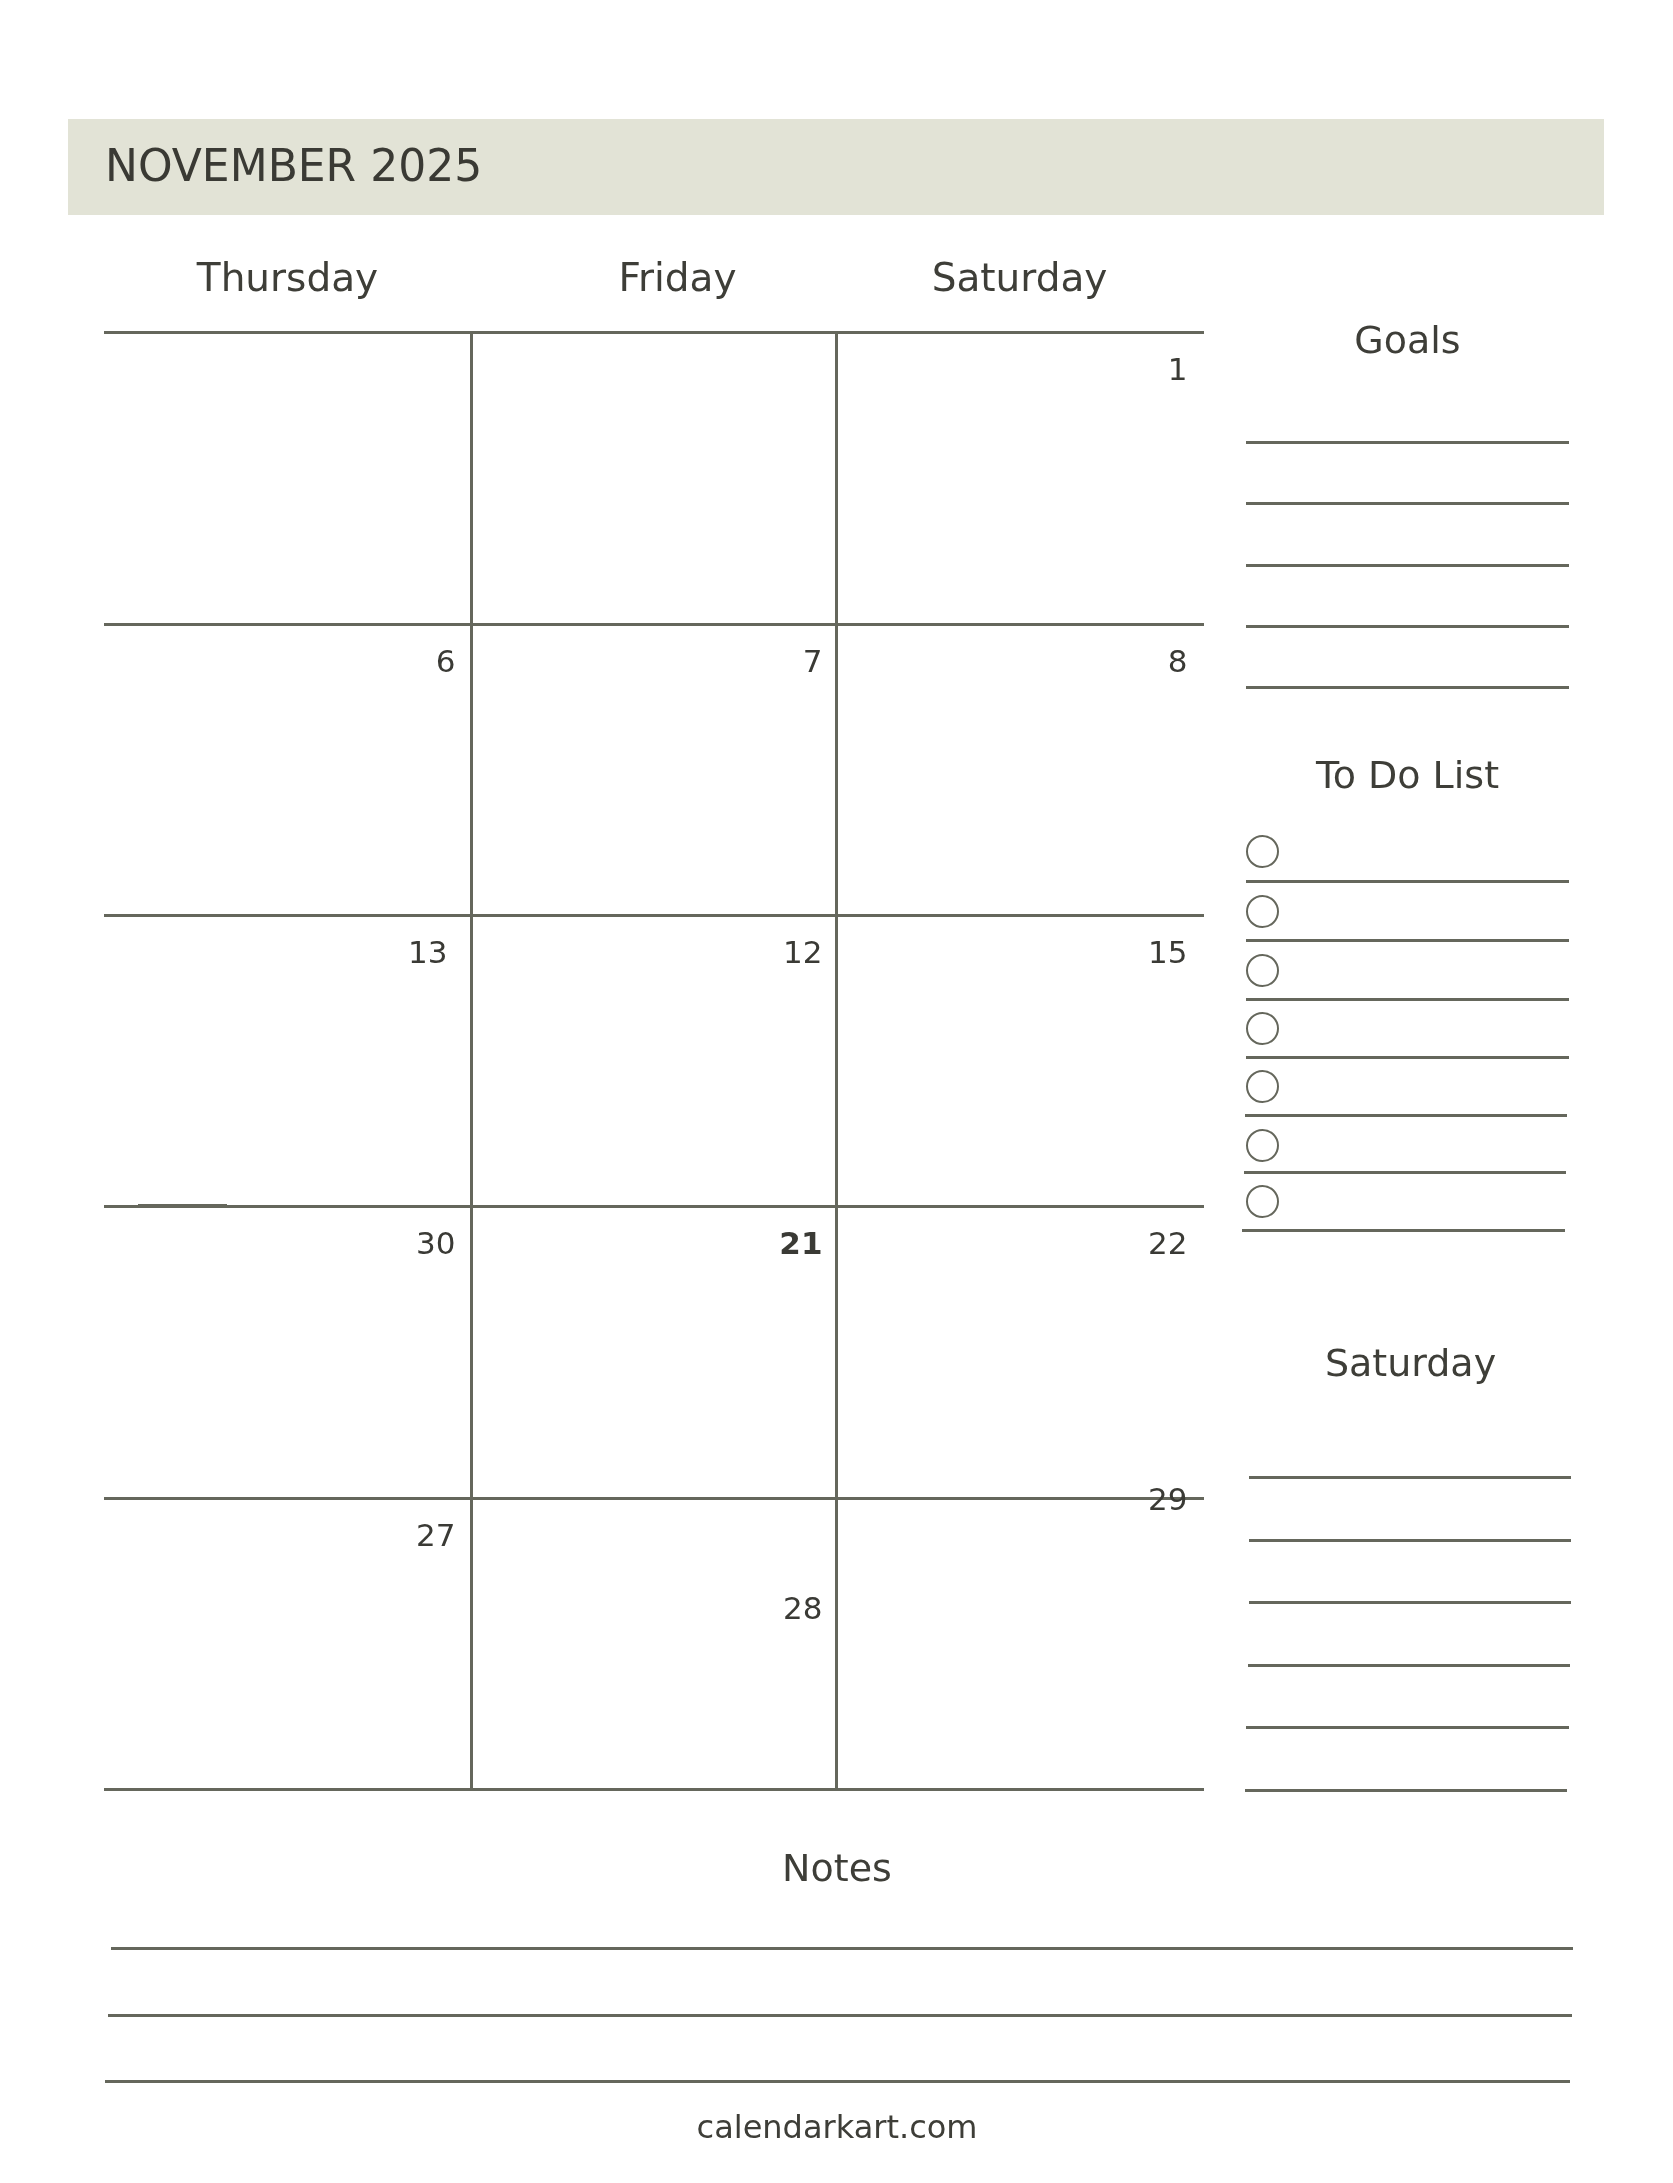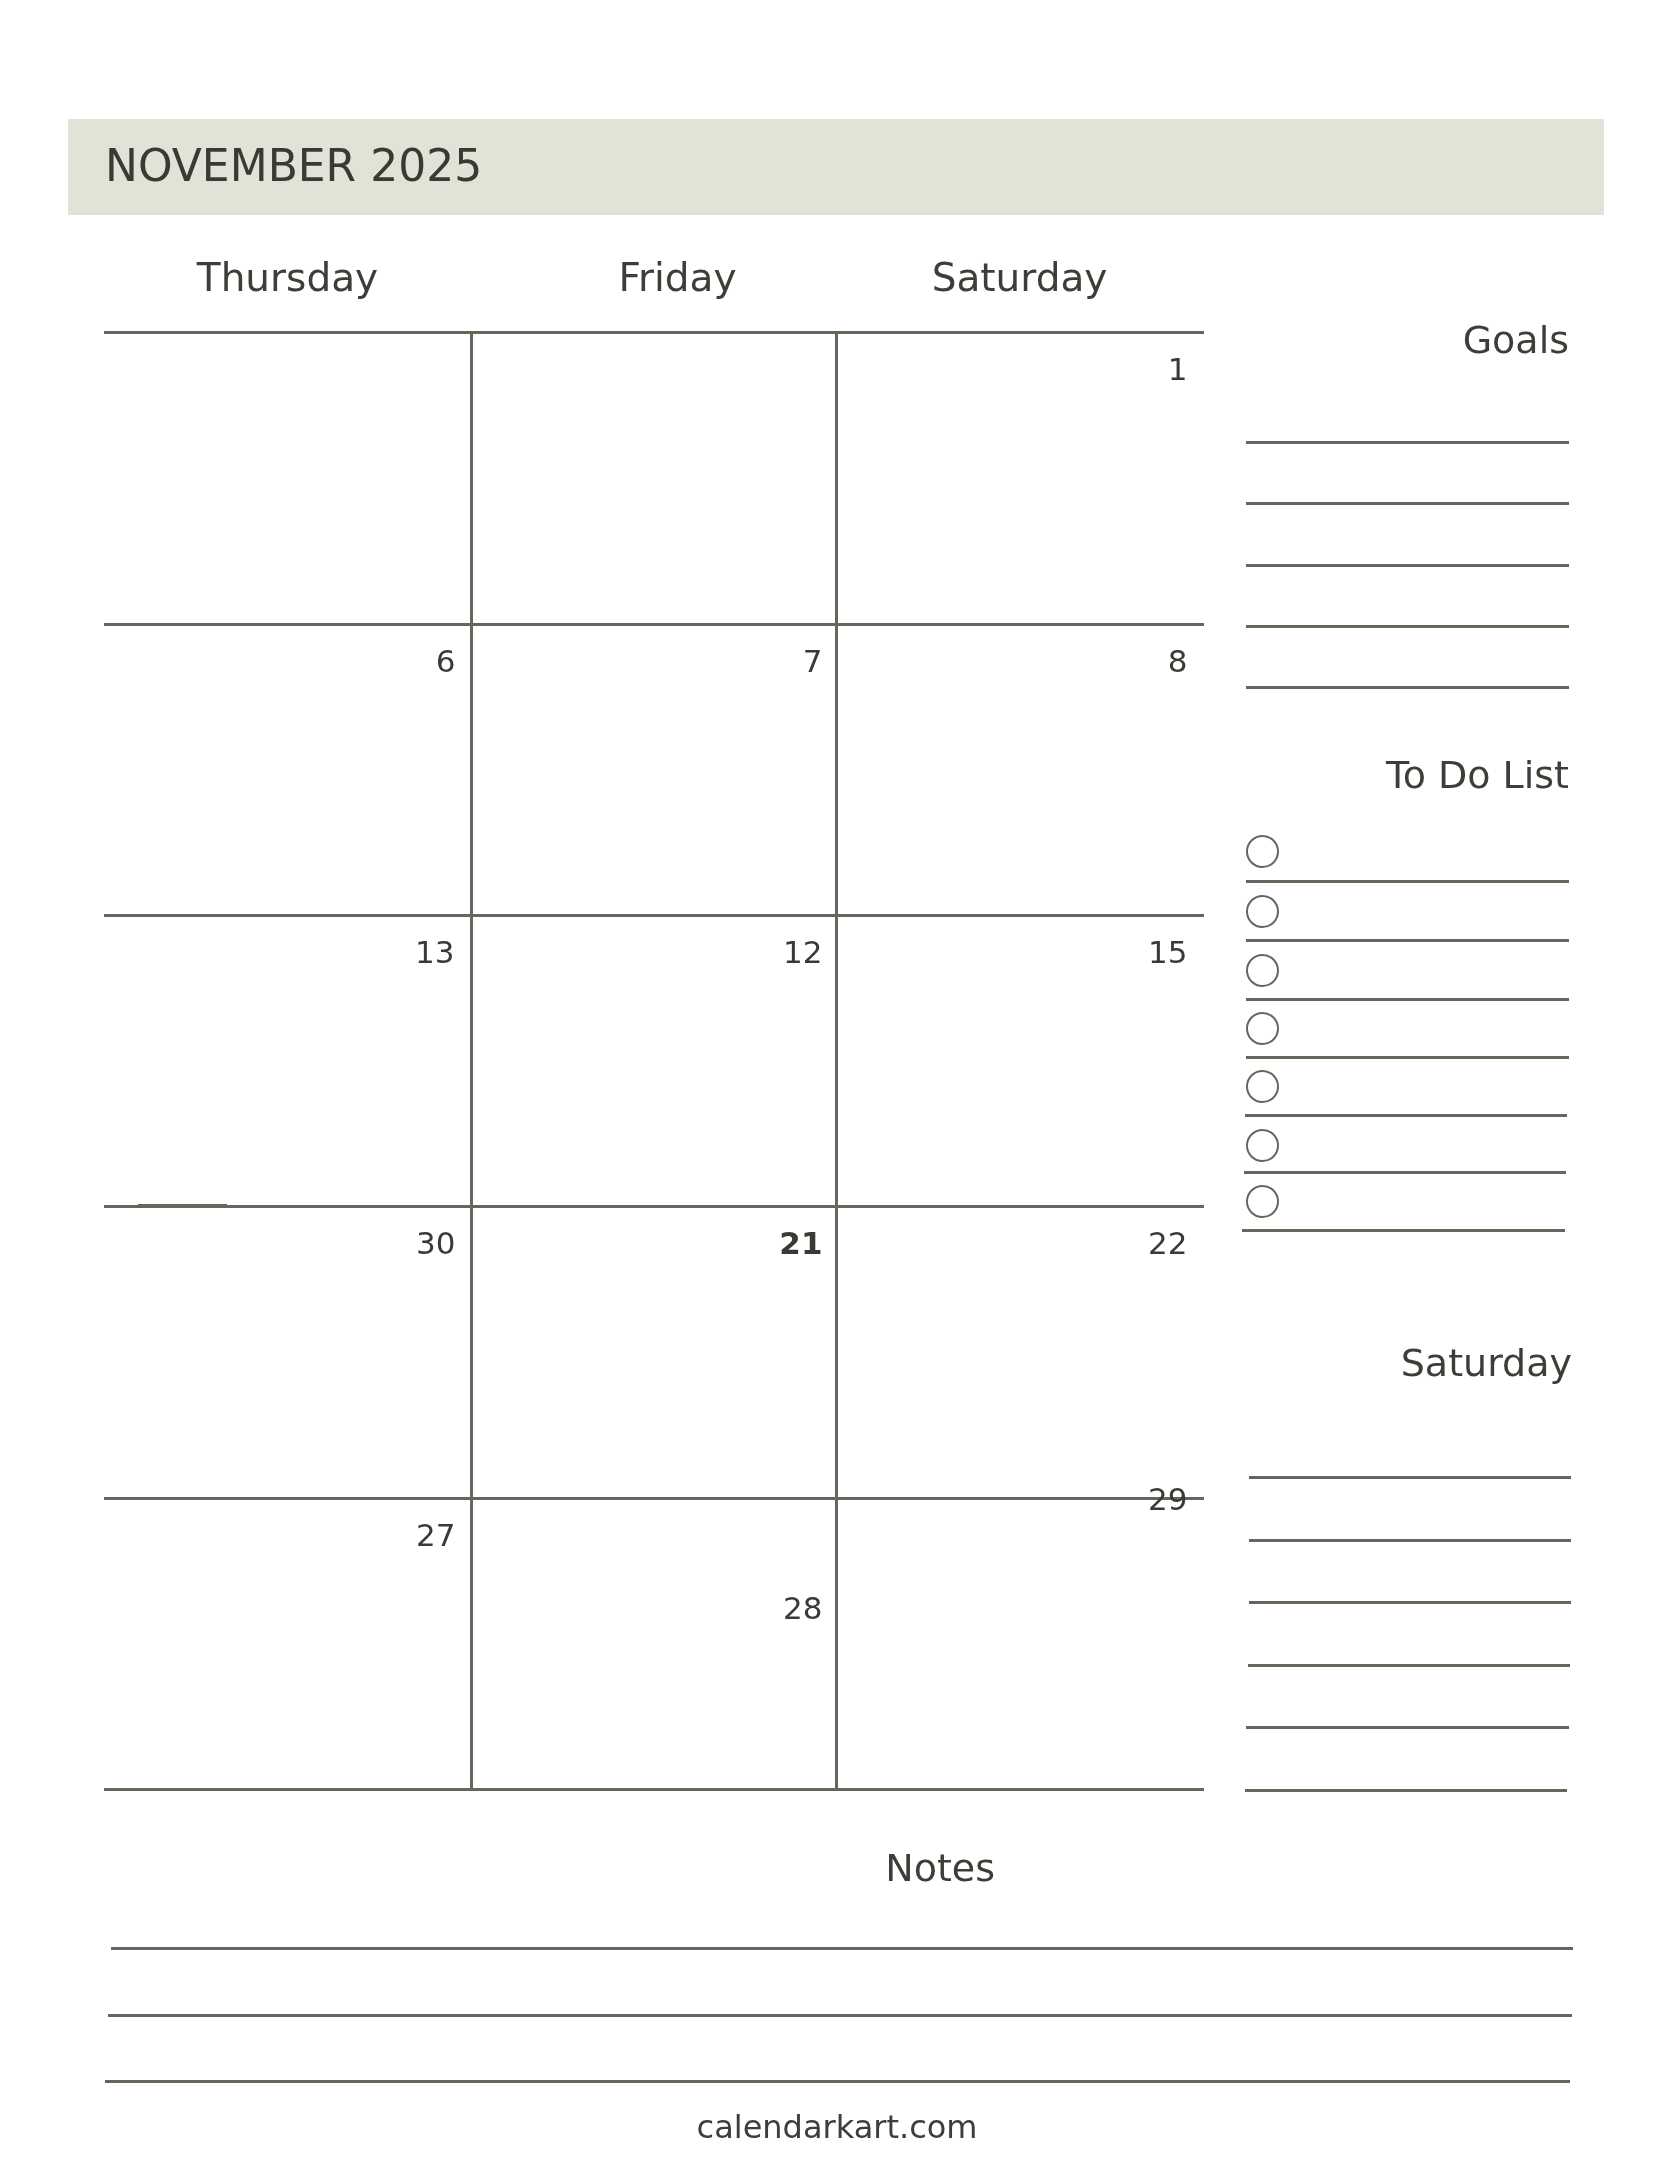--- a/index.html
+++ b/index.html
@@ -5,21 +5,21 @@
   html, body { margin:0; padding:0; background:#ffffff; }
   body { width:1674px; height:2183px; position:relative; overflow:hidden;
          font-family:"DejaVu Sans","Liberation Sans",sans-serif; color:#3a3a35; }
   .band { position:absolute; left:68px; top:119px; width:1536px; height:96px; background:#e2e3d6; }
   .title { position:absolute; left:105px; top:132px; font-size:44px; line-height:68px; color:#3a3a34; letter-spacing:0px; white-space:nowrap; font-weight:400; }
   .dayname { position:absolute; top:254px; width:367px; text-align:center; font-size:39px; line-height:47px; color:#3e3e38; }
   .hline { position:absolute; height:2.9px; background:#65675c; }
   .vline { position:absolute; width:2.9px; background:#65675c; }
   .cell { position:absolute; width:367px; height:292px; }
   .daynum { position:absolute; right:15.5px; top:21.3px; font-size:31px; line-height:31px; color:#3a3a35; }
-  .section-title { position:absolute; text-align:right; font-size:38px; line-height:45px; color:#3e3e38; }
+  .section-title { position:absolute; text-align:center; font-size:38px; line-height:45px; color:#3e3e38; }
   .todo-circle { position:absolute; width:33px; height:33px; border:2.9px solid #65675c; border-radius:50%; box-sizing:border-box; }
   .footer { position:absolute; left:0; width:1674px; top:2108px; text-align:center; font-size:32px; line-height:39px; color:#3e3e38; }
 </style>
 </head>
 <body>
 
 <div class="band"></div>
 <div class="title">NOVEMBER 2025</div>
 
 <div class="dayname" style="left:104px;">Thursday</div>
@@ -52,21 +52,21 @@
   <div class="cell" style="left:104px; top:625px;">
       <span class="daynum">6</span>
     </div>
   <div class="cell" style="left:471px; top:625px;">
       <span class="daynum">7</span>
     </div>
   <div class="cell" style="left:836px; top:625px;">
       <span class="daynum">8</span>
     </div>
 
-  <div class="cell" style="left:103px; top:916px;">
+  <div class="cell" style="left:96px; top:916px;">
       <span class="daynum">13</span>
     </div>
   <div class="cell" style="left:471px; top:916px;">
       <span class="daynum">12</span>
     </div>
   <div class="cell" style="left:836px; top:916px;">
       <span class="daynum">15</span>
     </div>
 
   <div class="cell" style="left:104px; top:1207px;">

